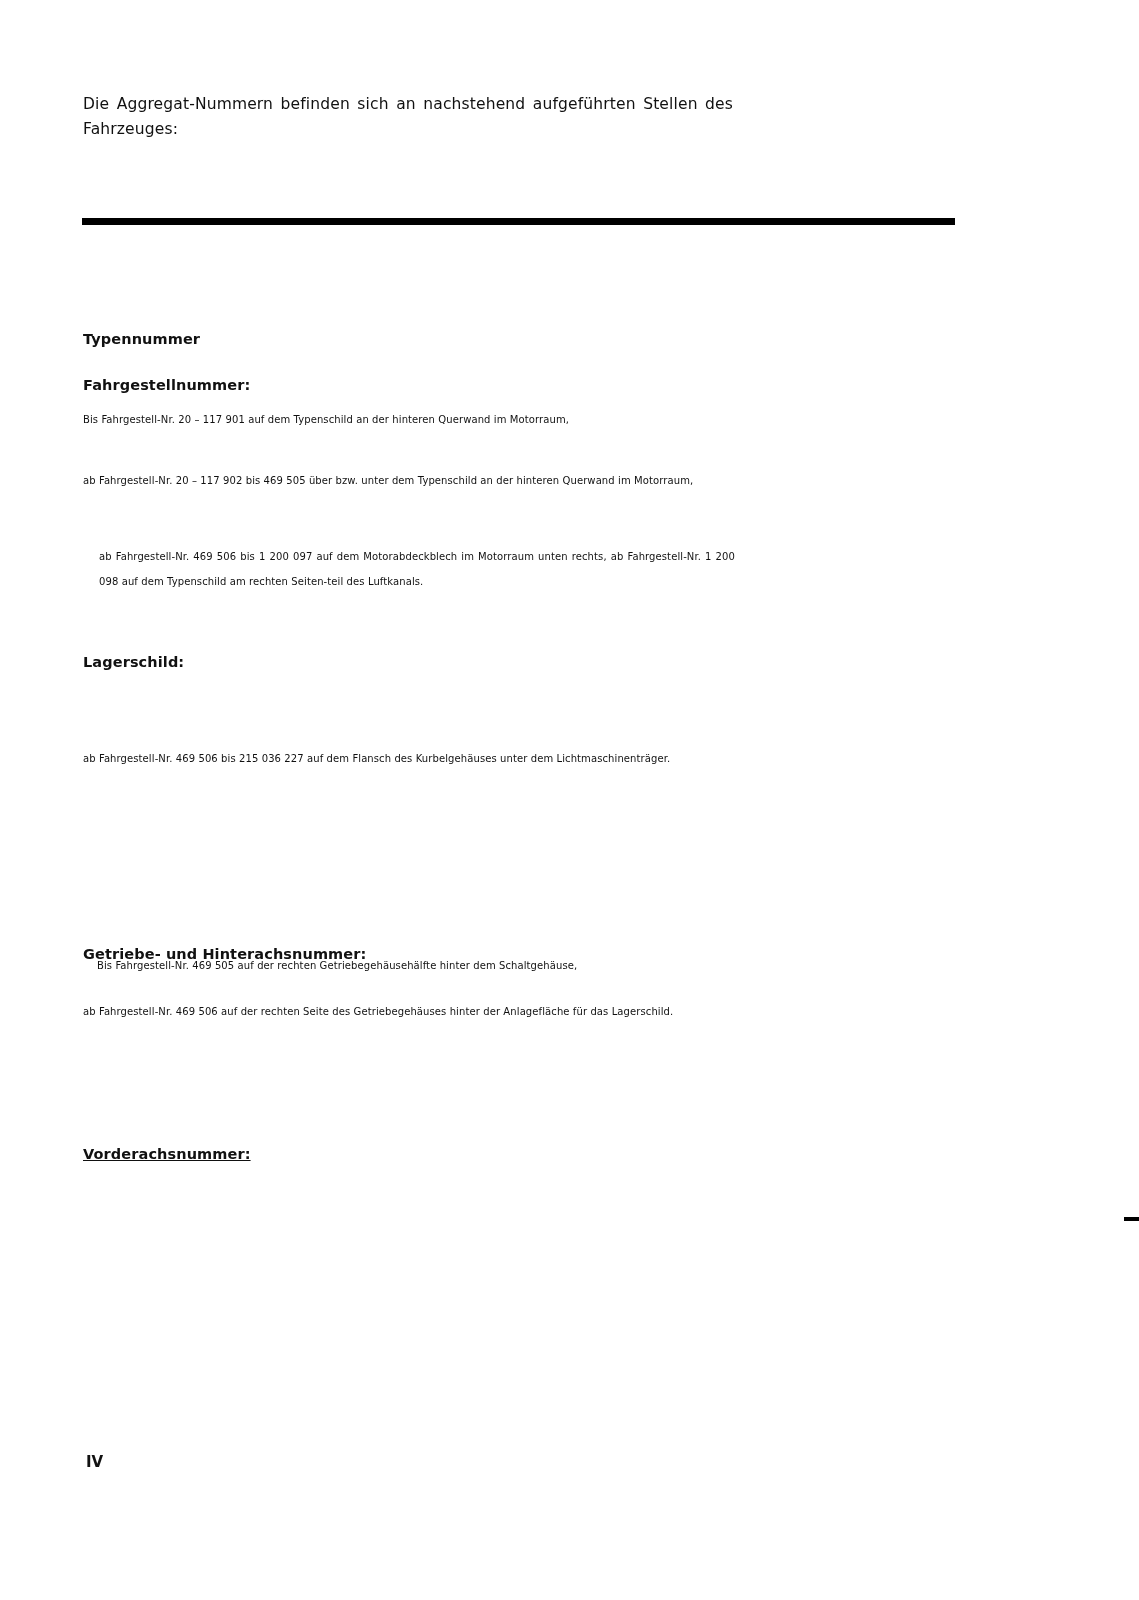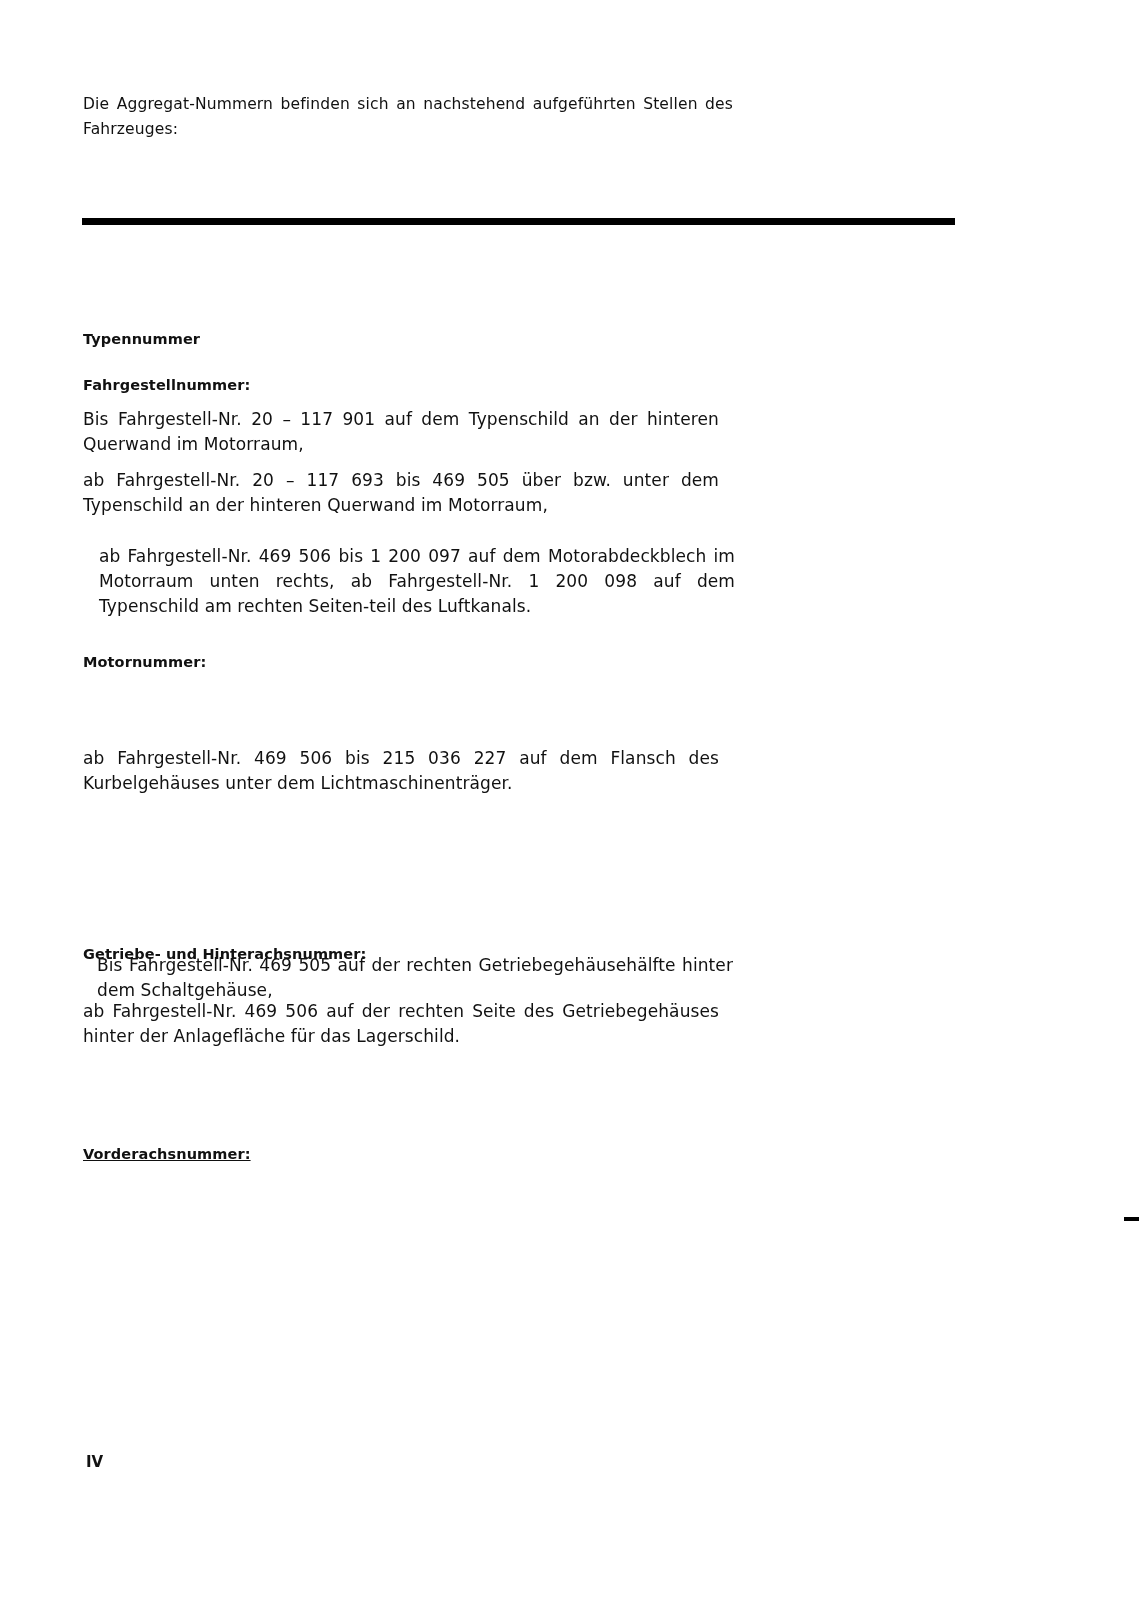--- a/index.html
+++ b/index.html
@@ -47,21 +47,21 @@
       left: 83px;
       font-size: 14.5px;
       font-weight: bold;
       line-height: 20px;
       letter-spacing: 0.1px;
     }
     .para {
       position: absolute;
       left: 83px;
       width: 636px;
-      font-size: 17px;
+      font-size: 10px;
       line-height: 25px;
       text-align: justify;
       text-align-last: left;
       letter-spacing: 0.1px;
     }
     .page-number {
       position: absolute;
       left: 86px;
       top: 1453px;
       font-size: 15px;
@@ -82,24 +82,24 @@
 <div class="page">
 
   <p class="intro" style="margin:0;">Die Aggregat-Nummern befinden sich an nachstehend aufgeführten Stellen des Fahrzeuges:</p>
 
   <div class="rule"></div>
 
   <div class="heading" style="top:329px;">Typennummer</div>
 
   <div class="heading" style="top:375px;">Fahrgestellnummer:</div>
   <p class="para" style="top:407px;margin:0;">Bis Fahrgestell-Nr. 20 – 117 901 auf dem Typenschild an der hinteren Querwand im Motorraum,</p>
-  <p class="para" style="top:468px;margin:0;">ab Fahrgestell-Nr. 20 – 117 693 bis 469 505 über bzw. unter dem Typenschild an der hinteren Querwand im Motorraum,</p>
+  <p class="para" style="top:468px;margin:0;">ab Fahrgestell-Nr. 20 – 117 902 bis 469 505 über bzw. unter dem Typenschild an der hinteren Querwand im Motorraum,</p>
   <p class="para" style="top:528px;margin:16px;">ab Fahrgestell-Nr. 469 506 bis 1 200 097 auf dem Motorabdeckblech im Motorraum unten rechts, ab Fahrgestell-Nr. 1 200 098 auf dem Typenschild am rechten Seiten-teil des Luftkanals.</p>
 
-  <div class="heading" style="top:652px;">Motornummer:</div>
+  <div class="heading" style="top:652px;">Lagerschild:</div>
   <p class="para" style="top:746px;margin:0;">ab Fahrgestell-Nr. 469 506 bis 215 036 227 auf dem Flansch des Kurbelgehäuses unter dem Lichtmaschinenträger.</p>
 
   <div class="heading" style="top:906px;margin-top:38px;">Getriebe- und Hinterachsnummer:</div>
   <p class="para" style="top:939px;margin:14px;">Bis Fahrgestell-Nr. 469 505 auf der rechten Getriebegehäusehälfte hinter dem Schaltgehäuse,</p>
   <p class="para" style="top:999px;margin:0;">ab Fahrgestell-Nr. 469 506 auf der rechten Seite des Getriebegehäuses hinter der Anlagefläche für das Lagerschild.</p>
 
   <div class="heading" style="top:1144px;text-decoration:underline;">Vorderachsnummer:</div>
 
   <div class="page-number">IV</div>
 

